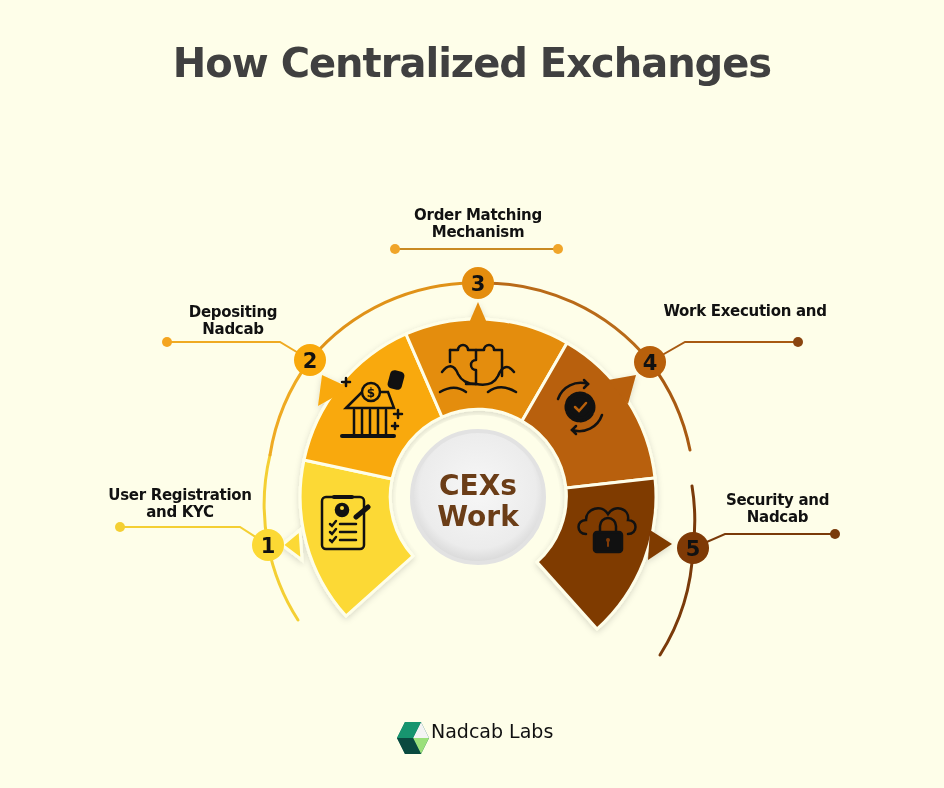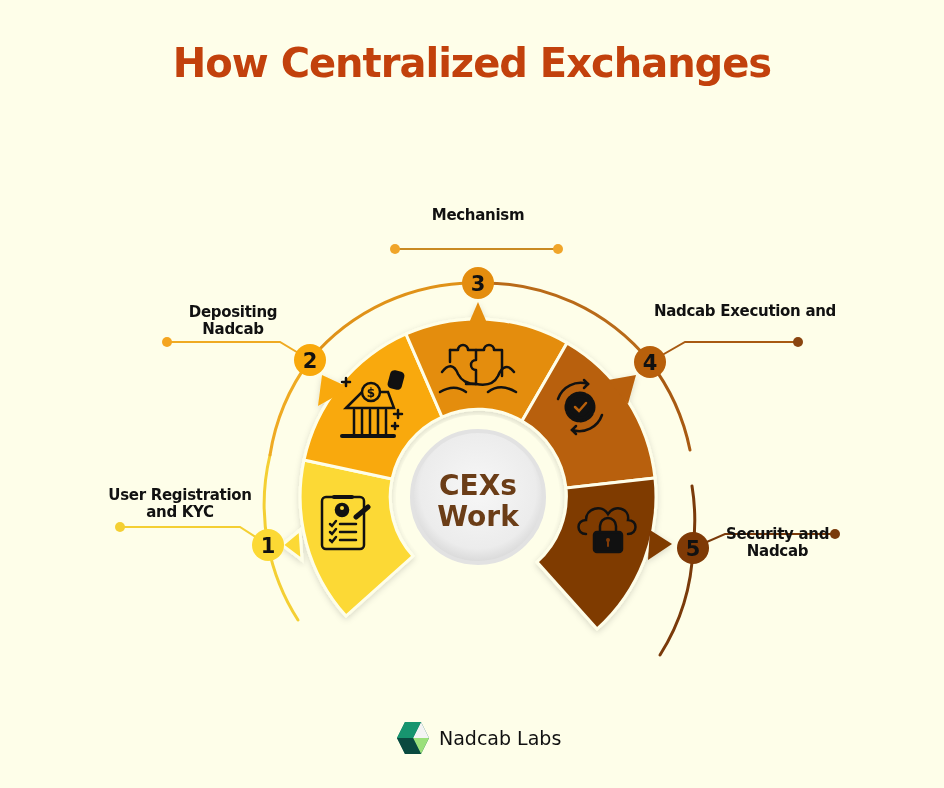--- a/index.html
+++ b/index.html
@@ -1,20 +1,20 @@
 <!DOCTYPE html>
 <html><head>
 <meta charset="utf-8">
 <style>
   html, body { margin:0; padding:0; }
   body { width:944px; height:788px; background:#fefee9; position:relative; overflow:hidden; font-family:"Liberation Sans", sans-serif; }
-  .title { position:absolute; left:0; top:38px; width:944px; text-align:center; color:#c2410c; font-family:"DejaVu Sans", sans-serif; font-weight:bold; font-size:40px; line-height:50px; letter-spacing:-1px; }
+  .title { position:absolute; left:0; top:38px; width:944px; text-align:center; color:#404040; font-family:"DejaVu Sans", sans-serif; font-weight:bold; font-size:40px; line-height:50px; letter-spacing:-1px; }
   .label { position:absolute; text-align:center; color:#111; font-family:"DejaVu Sans", sans-serif; font-weight:bold; font-size:15px; line-height:17px; letter-spacing:-0.3px; }
   svg.diagram { position:absolute; left:0; top:0; }
-  .brand { position:absolute; left:395px; top:720px; display:flex; align-items:center; gap:8px; }
+  .brand { position:absolute; left:395px; top:720px; display:flex; }
   .brand-name { font-family:"DejaVu Sans", sans-serif; font-size:19px; color:#111; font-weight:500; }
 </style>
 </head>
 <body>
 
 <div class="title">
   <div>How Centralized Exchanges</div>
 </div>
 
 <svg class="diagram" width="944" height="788" viewBox="0 0 944 788">
@@ -164,26 +164,27 @@
 
 <div class="label" style="left:95px; top:487px; width:170px;">
   <div>User Registration</div>
   <div>and KYC</div>
 </div>
 <div class="label" style="left:158px; top:304px; width:150px;">
   <div>Depositing</div>
   <div>Nadcab</div>
 </div>
 <div class="label" style="left:388px; top:207px; width:180px;">
+  <div>Order Matching</div>
   <div>Mechanism</div>
 </div>
 <div class="label" style="left:650px; top:303px; width:190px;">
-  <div>Nadcab Execution and</div>
+  <div>Work Execution and</div>
 </div>
-<div class="label" style="left:705px; top:492px; width:145px;margin-top:34px;">
+<div class="label" style="left:705px; top:492px; width:145px;">
   <div>Security and</div>
   <div>Nadcab</div>
 </div>
 
 <div class="brand">
   <svg width="36" height="36" viewBox="0 0 36 36">
     <polygon points="10,2 26,2 34,18 26,34 10,34 2,18" fill="#0f6b58"></polygon>
     <polygon points="26,2 34,18 18,18" fill="#f4f4f4"></polygon>
     <polygon points="34,18 26,34 18,18" fill="#9be07a"></polygon>
     <polygon points="2,18 18,18 26,34 10,34" fill="#0a4a40"></polygon>

